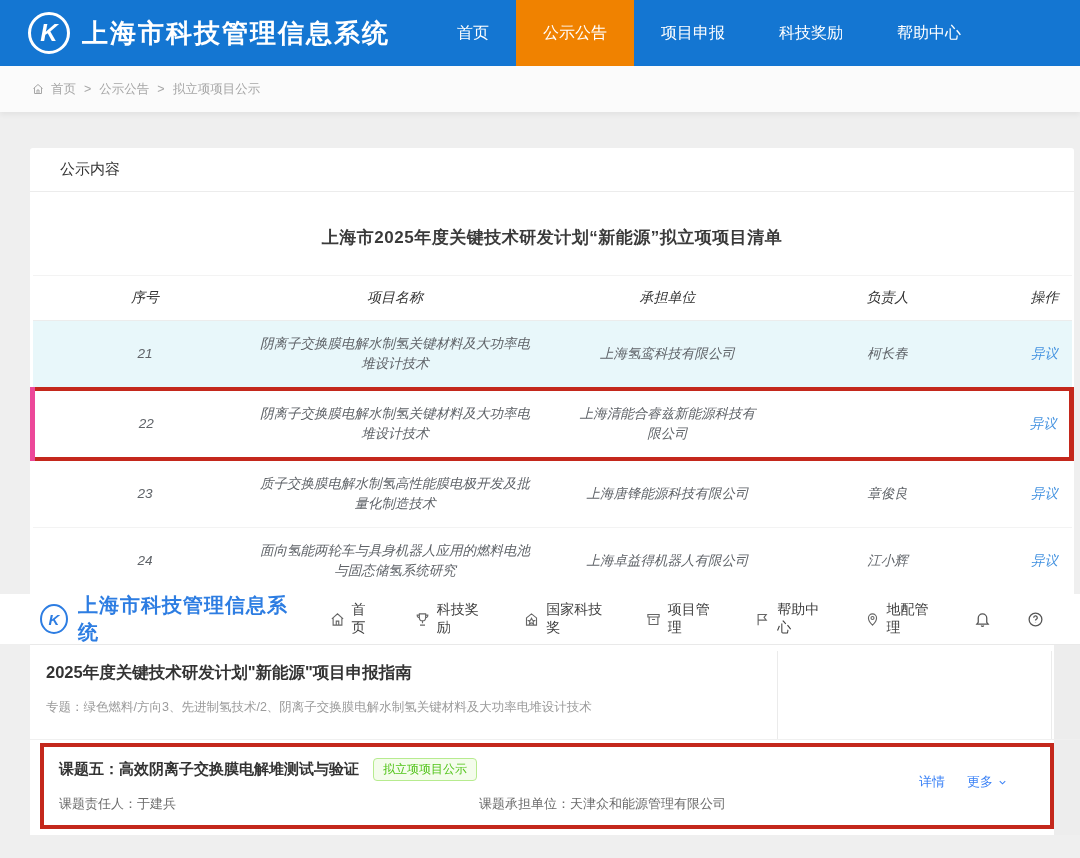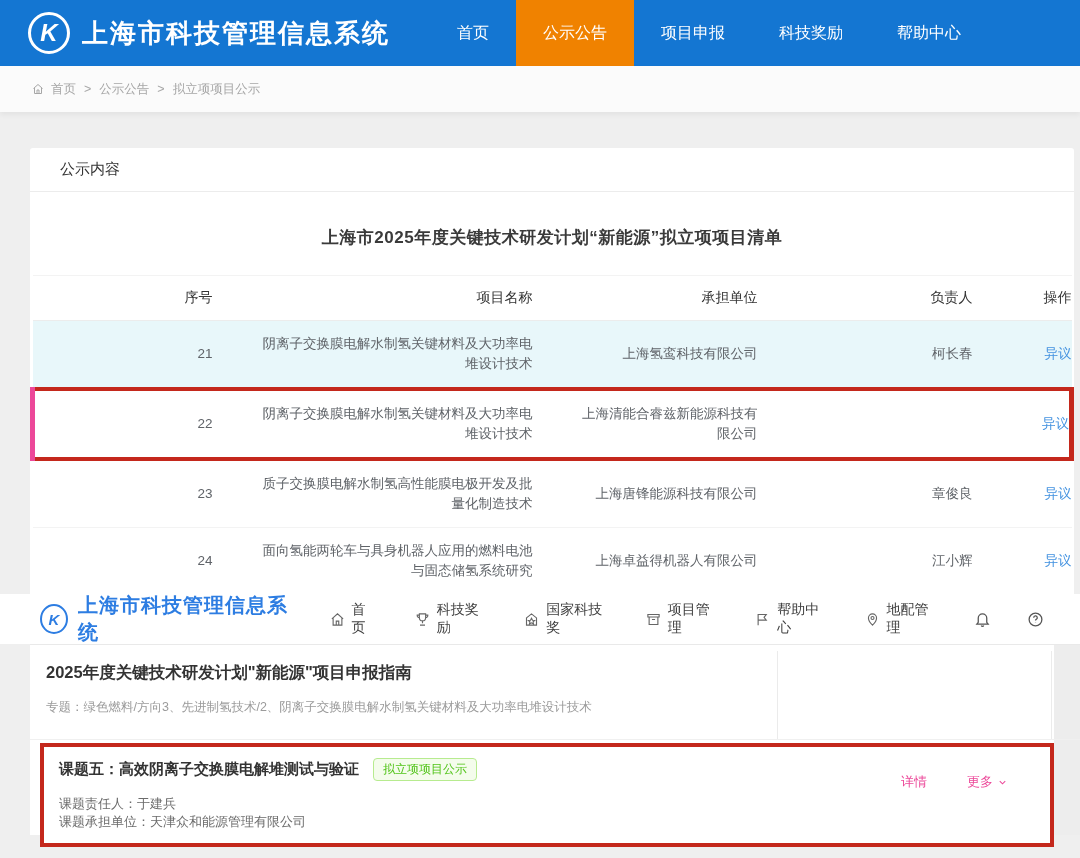--- a/index.html
+++ b/index.html
@@ -30,21 +30,21 @@
 
   
   .content-card { margin-left:30px; width:1044px; background:#fff; border-radius:3px 3px 0 0; }
   .card-header { height:44px; display:flex; align-items:center; padding-left:30px;
     font-size:15px; color:#333; border-bottom:1px solid #ececec; }
   .list-title-block { text-align:center; padding-top:34px; }
   .list-title { font-size:17px; font-weight:600; color:#3a3a3a; letter-spacing:0.5px; }
   .list-subtitle { font-size:13px; color:#666; margin-top:14px; }
 
   table.projects { width:100%; border-collapse:collapse; margin-top:26px; table-layout:fixed; }
-  table.projects th, table.projects td { text-align:right; padding-left:45px; vertical-align:middle; }
+  table.projects th, table.projects td { text-align:center; padding-left:45px; vertical-align:middle;font-style:italic; }
   table.projects th { height:45px; font-size:14px; font-weight:500; color:#333;
     border-top:1px solid #f3f3f3; border-bottom:1px solid #ececec; }
   table.projects td { font-size:13.5px; color:#5f6368; line-height:20px; padding-top:13px; padding-bottom:13px; height:66px; }
   tbody tr { border-bottom:1px solid #f3f3f3; }
   tr.shaded { background:#e8f7fa; }
   tr.highlight td { border-top:4px solid #c4281c; border-bottom:4px solid #c4281c; }
   tr.highlight td:first-child { border-left:5px solid #ec4899; }
   tr.highlight td:last-child { border-right:5px solid #c4281c; }
   a.objection { color:#4392e0; text-decoration:none; cursor:pointer; font-size:13.5px; }
 
@@ -71,26 +71,26 @@
   .guide-topic { font-size:12.5px; color:#9b9b9b; margin-top:15px; }
 
   .topic-section { padding:3px 0 0 10px; }
   .topic-card { width:1014px; border:4px solid #c4281c; background:#fff;
     display:flex; padding:11px 0 12px 15px; min-height:78px; }
   .topic-left { flex:1; }
   .topic-title-row { display:flex; align-items:center; }
   .topic-title { font-size:15px; font-weight:bold; color:#333; }
   .status-badge { margin-left:14px; font-size:12px; color:#52c41a; background:#f4fcec;
     border:1px solid #b7eb8f; border-radius:4px; padding:2px 9px; }
-  .topic-info-row { display:flex; margin-top:14px; font-size:13px; color:#6b6b6b;flex-direction:column; }
+  .topic-info-row { display:flex; margin-top:14px; font-size:13px; color:#6b6b6b; }
   .info-leader { width:420px; }
   .topic-links { display:flex; align-items:center; align-self:flex-start; margin-top:15px;
     padding-right:42px; }
-  .topic-links a { color:#ec4899; font-size:13px; text-decoration:none; cursor:pointer;
-    display:inline-flex; align-items:center;margin-left:18px; }
+  .topic-links a { color:#3b82f6; font-size:13px; text-decoration:none; cursor:pointer;
+    display:inline-flex; align-items:center; }
   .link-detail { margin-right:22px; }
   .chev { margin-left:4px; display:inline-flex; }
 
   svg { display:block; }
 </style>
 </head>
 <body>
 
 <div class="top-header">
   <div class="brand">

